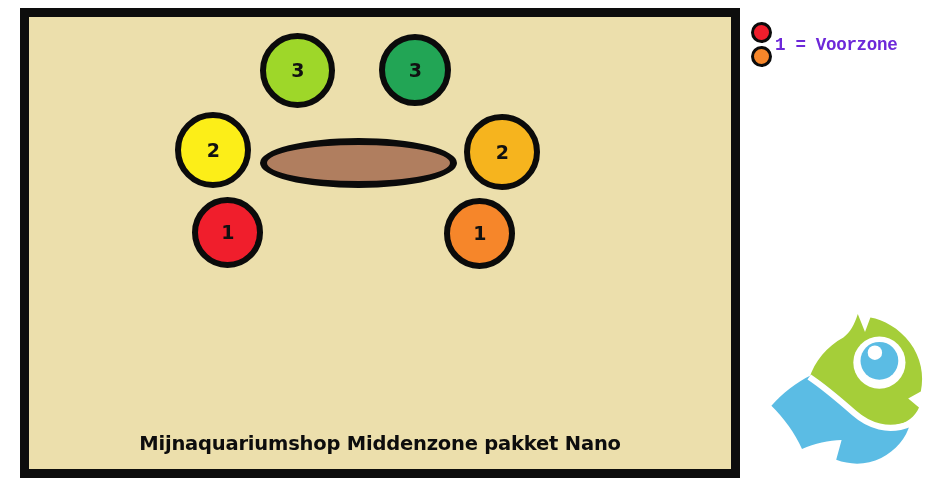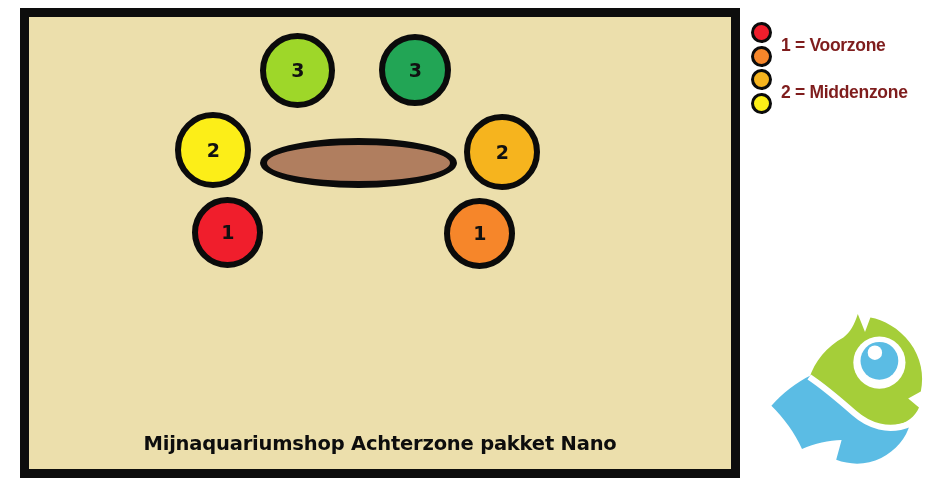--- a/index.html
+++ b/index.html
@@ -119,26 +119,25 @@
     width: 21px;
     height: 21px;
     border-radius: 50%;
     border: 3px solid #0b0b0b;
     box-sizing: border-box;
   }
   .legend-dot.top { top: 0px; }
   .legend-dot.bot { top: 24px; }
 
   .legend-label {
-    font-family: Liberation Sans, sans-serif;
+    font-family: Liberation Mono, monospace;
     font-weight: bold;
     font-size: 17.5px;
-    color: #7f1d1d;
+    color: #6d28d9;
     white-space: nowrap;
-    margin-left: 6px;
     letter-spacing: -0.3px;
   }
 
   
   #fish-logo {
     position: absolute;
     left: 757px;
     top: 305px;
     width: 180px;
     height: 180px;
@@ -171,40 +170,33 @@
     <div class="plant-circle" id="circle-front-left">
       <span class="plant-num">1</span>
     </div>
 
     <div class="plant-circle" id="circle-front-right">
       <span class="plant-num">1</span>
     </div>
 
     <div id="driftwood-ellipse"></div>
 
-    <div id="aquarium-caption">Mijnaquariumshop Achterzone pakket Nano</div>
+    <div id="aquarium-caption">Mijnaquariumshop Middenzone pakket Nano</div>
   </div>
 
   <div id="legend">
 
     <div class="legend-row" id="legend-row-1">
       <div class="legend-swatches">
         <div class="legend-dot top" style="background:#f01e2c;"></div>
         <div class="legend-dot bot" style="background:#f6862a;"></div>
       </div>
       <div class="legend-label">1 = Voorzone</div>
     </div>
 
-    <div class="legend-row" id="legend-row-2">
-      <div class="legend-swatches">
-        <div class="legend-dot top" style="background:#f6b41e;"></div>
-        <div class="legend-dot bot" style="background:#fcee18;"></div>
-      </div>
-      <div class="legend-label">2 = Middenzone</div>
-    </div>
 
   </div>
 
   <div id="fish-logo">
     <svg viewBox="0 0 200 200" xmlns="http://www.w3.org/2000/svg">
 
       <path d="M112 10 C 108 22 104 30 96 36
                C 78 46 64 62 58 82
                C 54 96 56 112 62 124
                L 96 112

